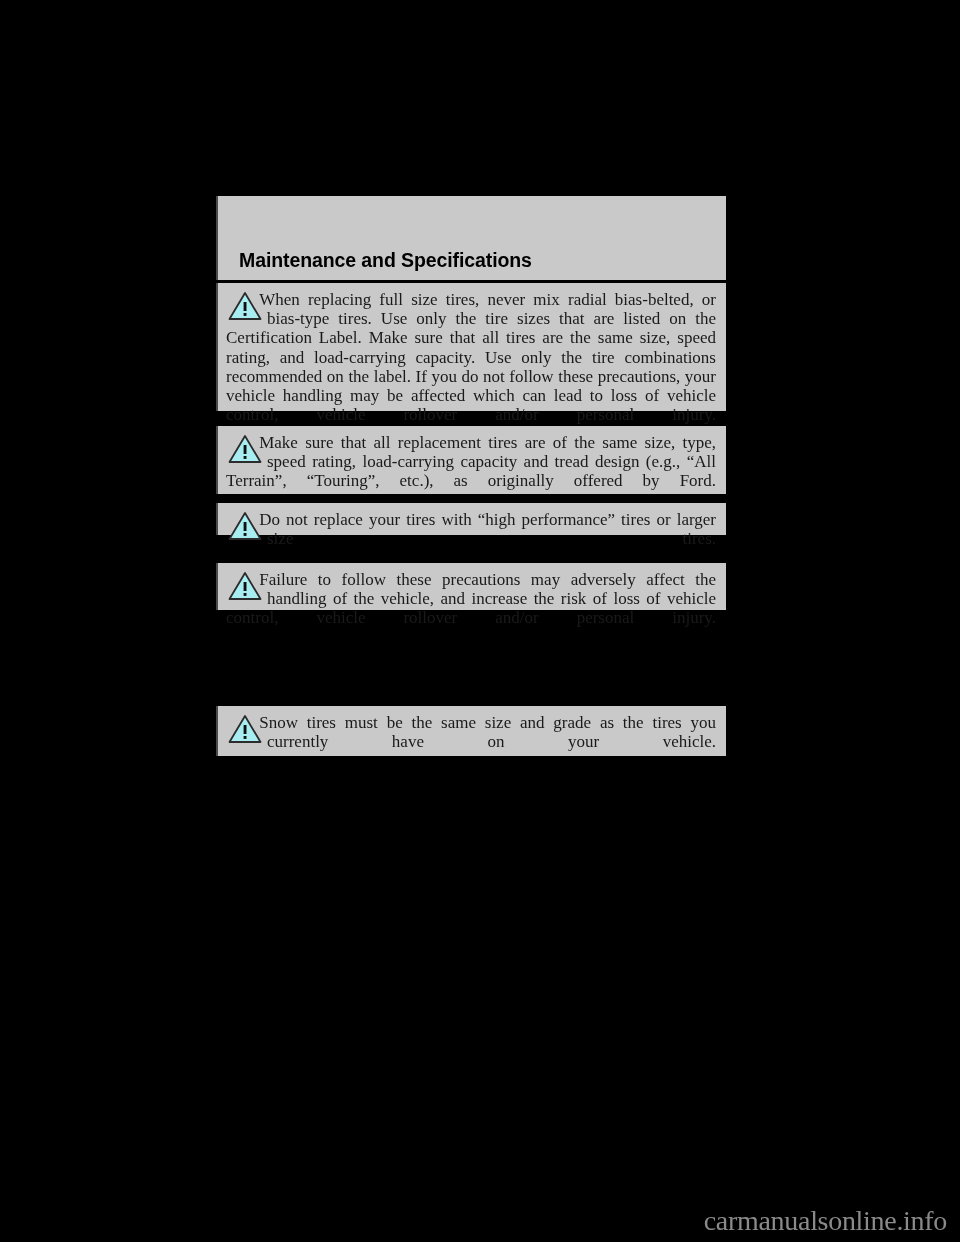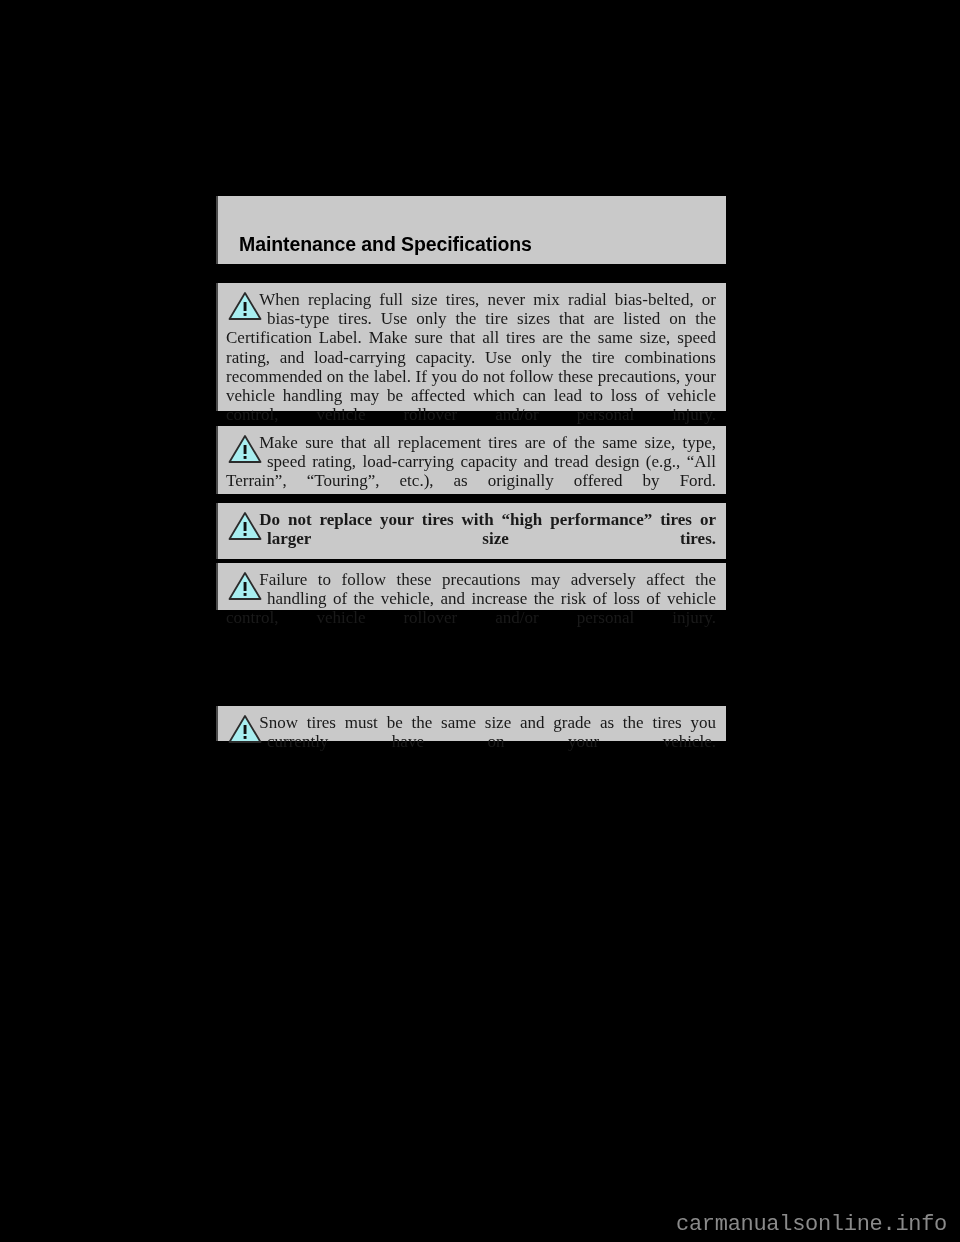--- a/index.html
+++ b/index.html
@@ -22,21 +22,21 @@
     width: 960px;
     height: 1242px;
   }
 
   
   .chapter-header {
     position: absolute;
     left: 216px;
     top: 196px;
     width: 510px;
-    height: 68px;
+    height: 84px;
     background: #c9c9c9;
     border-left: 2px solid #4a4a4a;
     box-sizing: border-box;
   }
   .chapter-title {
     position: absolute;
     left: 21px;
     bottom: 8px;
     font-family: "Liberation Sans", sans-serif;
     font-weight: bold;
@@ -76,31 +76,31 @@
     width: 34px;
     height: 30px;
     margin: 1px 5px 0 2px;
     shape-outside: polygon(50% 0%, 100% 100%, 0% 100%);
   }
   .warn-icon svg { display: block; }
 
   
   #box-1 { top: 283px; height: 128px; }
   #box-2 { top: 426px; height: 68px; }
-  #box-3 { top: 503px; height: 56px; font-weight: bold; }
+  #box-3 { top: 503px; height: 32px; }
   #box-4 { top: 563px; height: 47px; }
-  #box-5 { top: 706px; height: 35px; }
+  #box-5 { top: 706px; height: 50px; }
 
   
   .watermark {
     position: absolute;
     right: 13px;
     bottom: 5px;
-    font-family: Liberation Mono, monospace;
-    font-size: 22px;
+    font-family: Liberation Serif, serif;
+    font-size: 28px;
     color: #8a8a8a;
     letter-spacing: -0.3px;
     white-space: nowrap;
   }
 </style>
 </head>
 <body>
 
 <div class="page">
 

